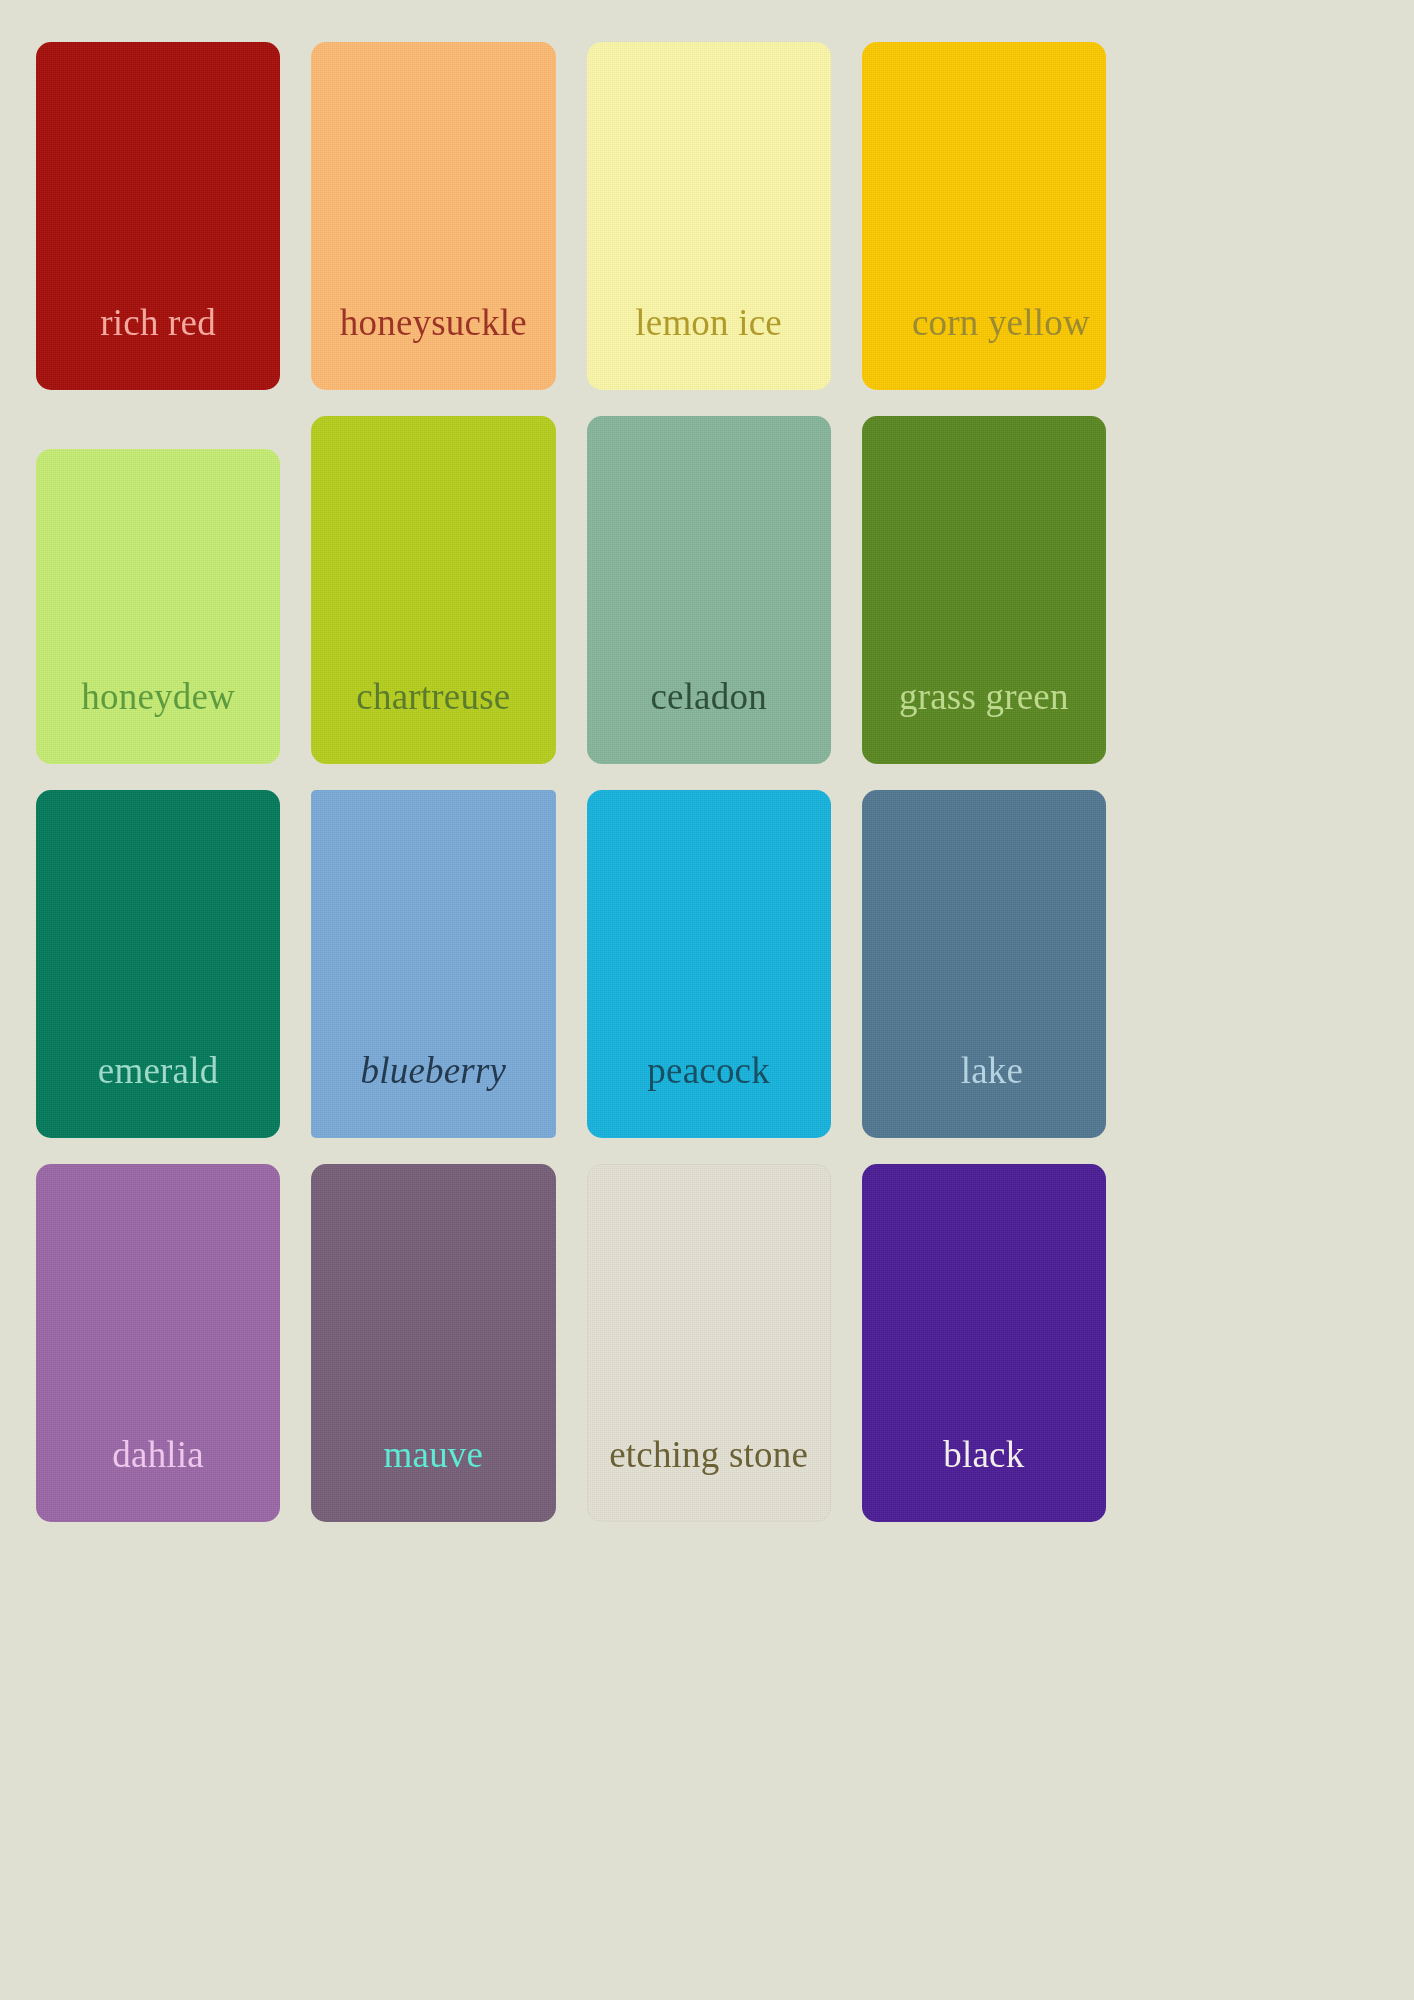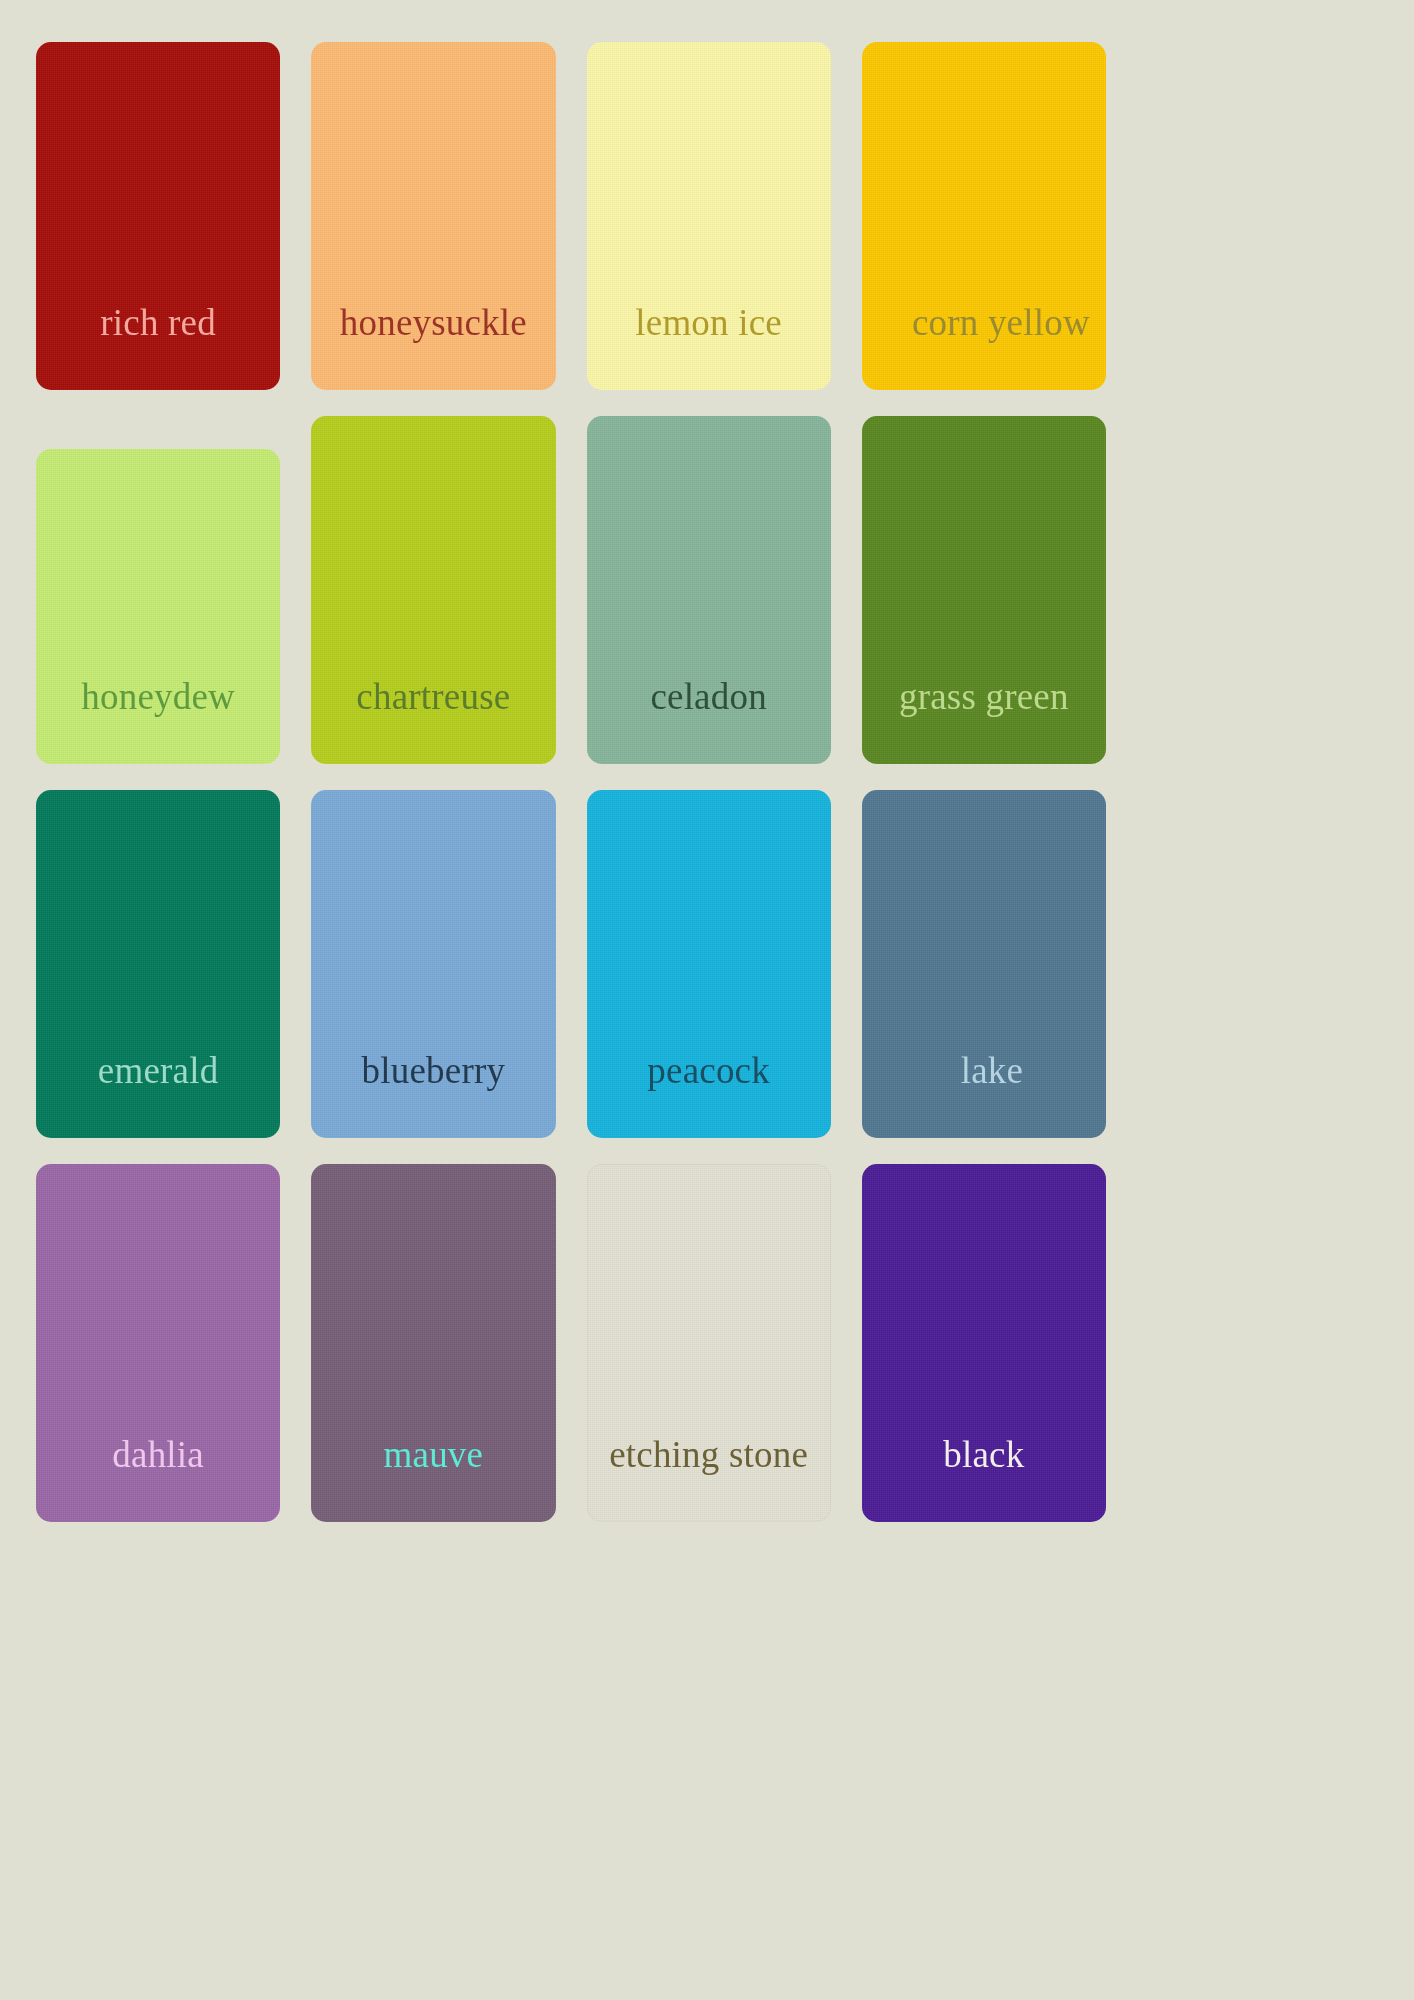--- a/index.html
+++ b/index.html
@@ -103,21 +103,21 @@
       </div>
       <div class="swatch row-2" style="background: rgb(135, 181, 155); border-radius: 15px;">
         <div class="swatch-label" style="color: rgb(47, 80, 56);">celadon</div>
       </div>
       <div class="swatch row-2" style="background: rgb(91, 136, 34); border-radius: 15px;">
         <div class="swatch-label" style="color: rgb(189, 217, 142);">grass green</div>
       </div>
       <div class="swatch row-3" style="background: rgb(5, 122, 91); border-radius: 15px;">
         <div class="swatch-label" style="color: rgb(159, 217, 200);">emerald</div>
       </div>
-      <div class="swatch row-3" style="background: rgb(123, 171, 216); border-radius: 15px;">
+      <div class="swatch row-3" style="background: rgb(123, 171, 216); border-radius: 5px; font-style: italic;">
         <div class="swatch-label" style="color: rgb(35, 57, 78);">blueberry</div>
       </div>
       <div class="swatch row-3" style="background: rgb(23, 179, 220); border-radius: 15px;">
         <div class="swatch-label" style="color: rgb(24, 79, 99);">peacock</div>
       </div>
       <div class="swatch row-3" style="background: rgb(81, 120, 144); border-radius: 15px; padding-left: 16px;">
         <div class="swatch-label" style="color: rgb(182, 211, 226);">lake</div>
       </div>
       <div class="swatch row-4" style="background: rgb(155, 104, 167); border-radius: 15px;">
         <div class="swatch-label" style="color: rgb(237, 200, 236);">dahlia</div>

